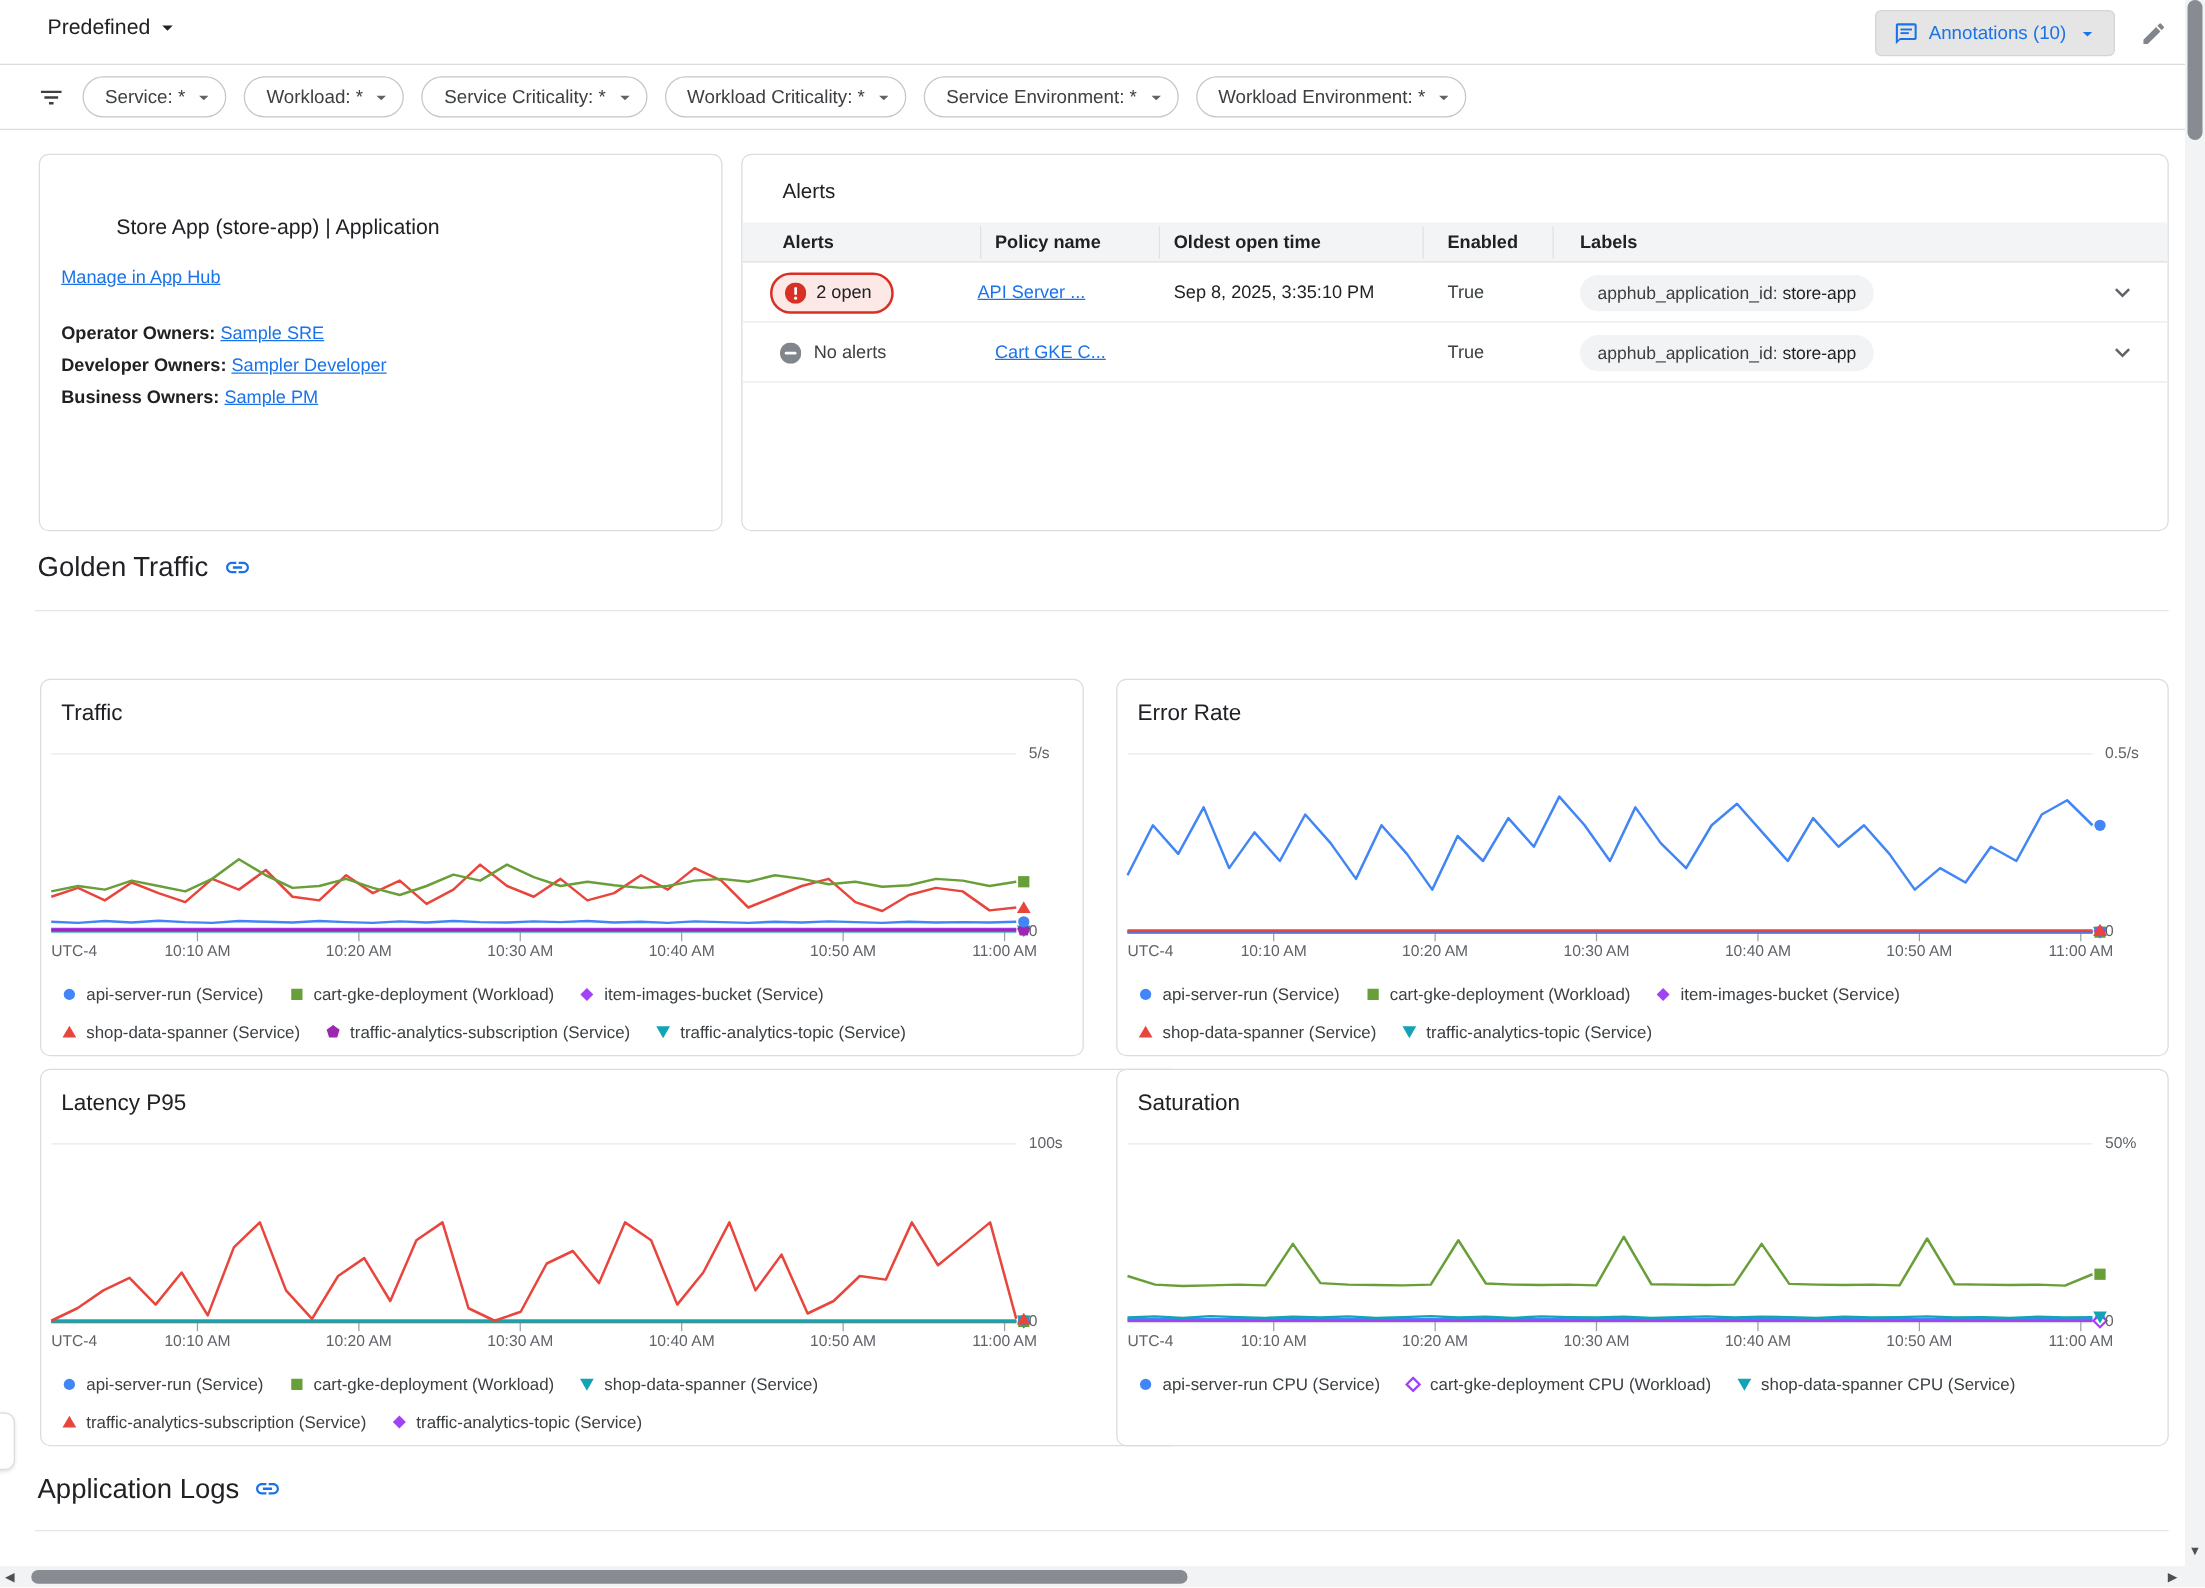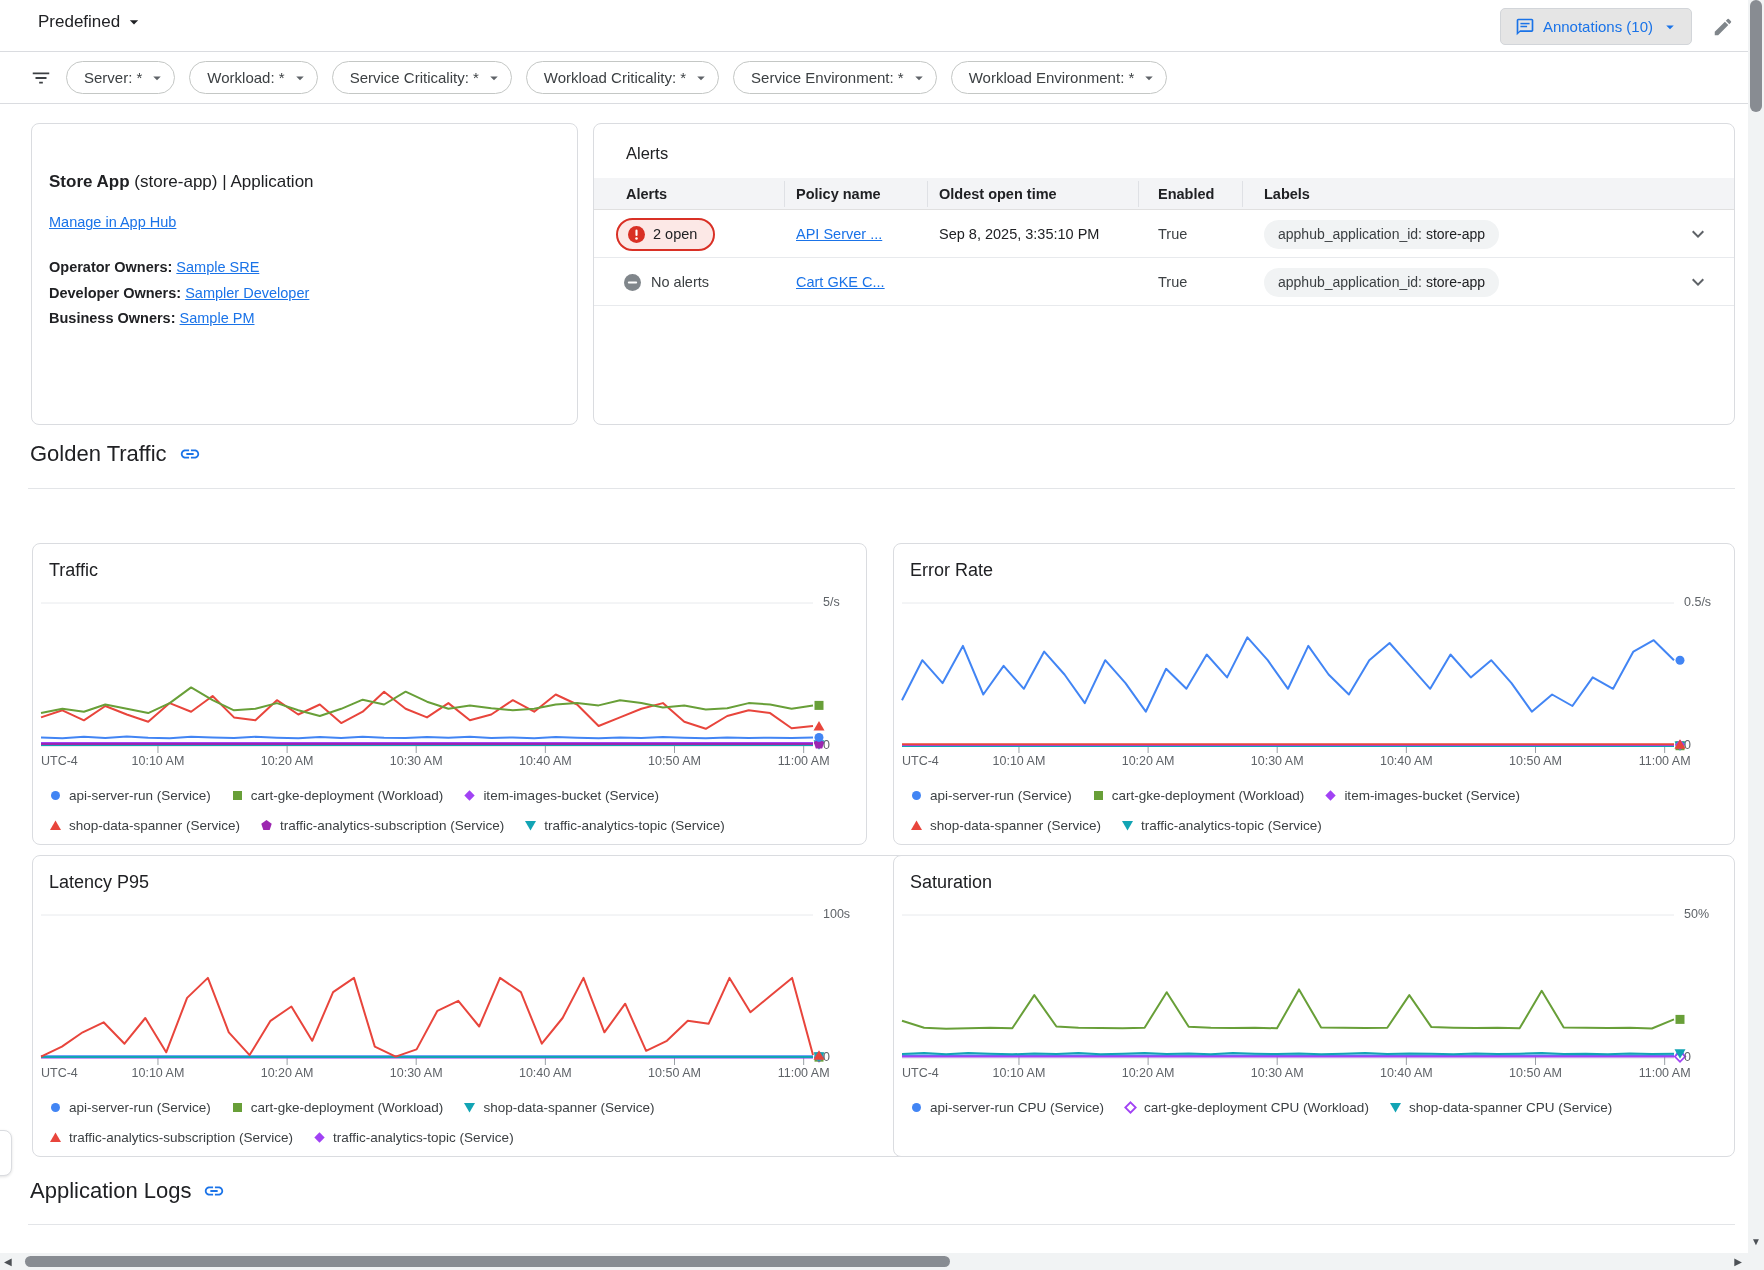--- a/index.html
+++ b/index.html
@@ -21,21 +21,21 @@
   
   .filterbar { position:absolute; left:0; top:52px; width:1764px; height:52px;
     border-bottom:1px solid #dadce0; background:#fff; display:flex; align-items:center; padding-left:30px; gap:14px; }
   .chip { display:flex; align-items:center; gap:6px; height:33px; padding:0 8px 0 17px;
     border:1px solid #c4c7c5; border-radius:17px; background:#fff; font-family:inherit;
     font-size:15px; font-weight:500; color:#3c4043; cursor:pointer; white-space:nowrap; }
   
   .card { position:absolute; border:1px solid #dadce0; border-radius:8px; background:#fff; }
   .app-card { left:31px; top:123px; width:547px; height:302px; }
   .app-title { position:absolute; left:17px; top:48px; font-size:17px; color:#202124; }
-  .app-title b { font-weight:700; }
+  .app-title b { font-weight:400;margin-left:44px; }
   .manage-link { position:absolute; left:17px; top:90px; font-size:14.5px; color:#1a73e8; text-decoration:underline; cursor:pointer; }
   .app-meta { position:absolute; left:17px; top:131px; font-size:14.5px; line-height:25.5px; color:#202124; }
   .app-meta b { font-weight:700; }
   .app-meta a { color:#1a73e8; text-decoration:underline; cursor:pointer; }
   .alerts-card { left:593px; top:123px; width:1142px; height:302px; overflow:hidden; }
   .alerts-title { position:absolute; left:32px; top:20px; font-size:16.5px; font-weight:400; color:#202124; }
   .thead { position:absolute; left:0; top:54px; width:100%; height:32px; background:#f3f4f6;
     border-bottom:1px solid #e0e0e0; font-size:14.5px; font-weight:700; color:#202124; }
   .thead span { position:absolute; top:0; height:32px; display:flex; align-items:center; }
   .colsep { position:absolute; top:3px; width:1px; height:26px; background:#dfe1e5; }
@@ -107,21 +107,21 @@
     </div>
   </header>
 
   <div class="filterbar">
     <button class="icon-btn">
       <svg width="22" height="22" viewBox="0 0 24 24">
           <path fill="#3c4043" d="M10 18h4v-2h-4v2zM3 6v2h18V6H3zm3 7h12v-2H6v2z"></path>
         </svg>
     </button>
     <button class="chip">
-        <span>Server: *</span>
+        <span>Service: *</span>
         <svg width="18" height="18" viewBox="0 0 24 24">
           <path d="M7 10l5 5 5-5z" fill="#5f6368"></path>
         </svg>
       </button>
     <button class="chip">
         <span>Workload: *</span>
         <svg width="18" height="18" viewBox="0 0 24 24">
           <path d="M7 10l5 5 5-5z" fill="#5f6368"></path>
         </svg>
       </button>
@@ -181,21 +181,21 @@
       <span class="cell" style="left:22px">
         <span class="alert-pill">
           <svg width="17" height="17" viewBox="0 0 16 16">
               <circle cx="8" cy="8" r="8" fill="#d93025"></circle>
               <rect x="7" y="3.4" width="2" height="6" rx="1" fill="#fff"></rect>
               <circle cx="8" cy="11.8" r="1.2" fill="#fff"></circle>
             </svg>
           <span>2 open</span>
         </span>
       </span>
-      <span class="cell" style="left:202px">
+      <span class="cell" style="left:188px">
           <a class="policy-link">API Server ...</a>
         </span>
       <span class="cell" style="left:345px">Sep 8, 2025, 3:35:10 PM</span>
       <span class="cell" style="left:564px;color:#3c4043">True</span>
       <span class="cell" style="left:670px">
         <span class="label-pill"><span>apphub_application_id:</span>&nbsp;<b>store-app</b></span>
       </span>
       <button class="chev-btn">
         <svg width="24" height="24" viewBox="0 0 24 24">
             <path fill="#5f6368" d="M7.41 8.59 12 13.17l4.59-4.58L18 10l-6 6-6-6z"></path>

